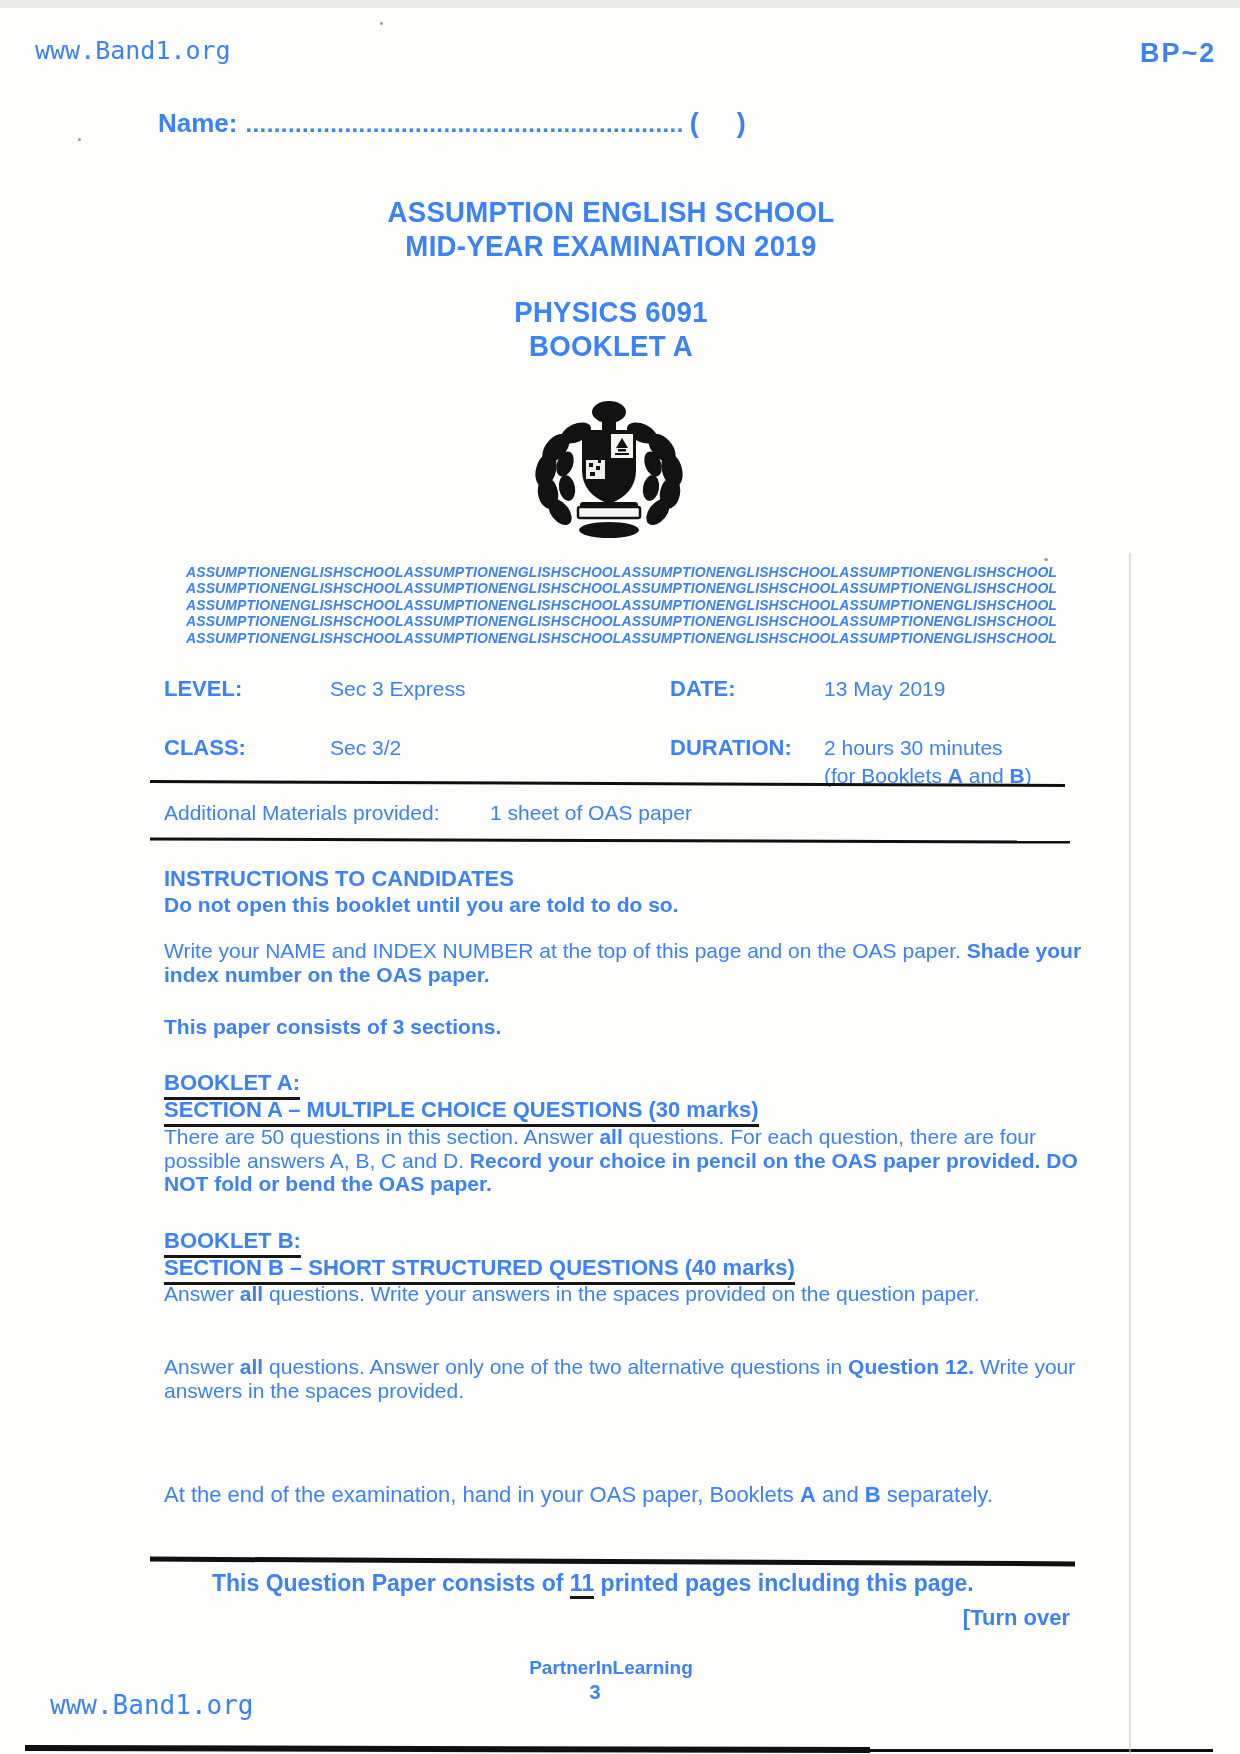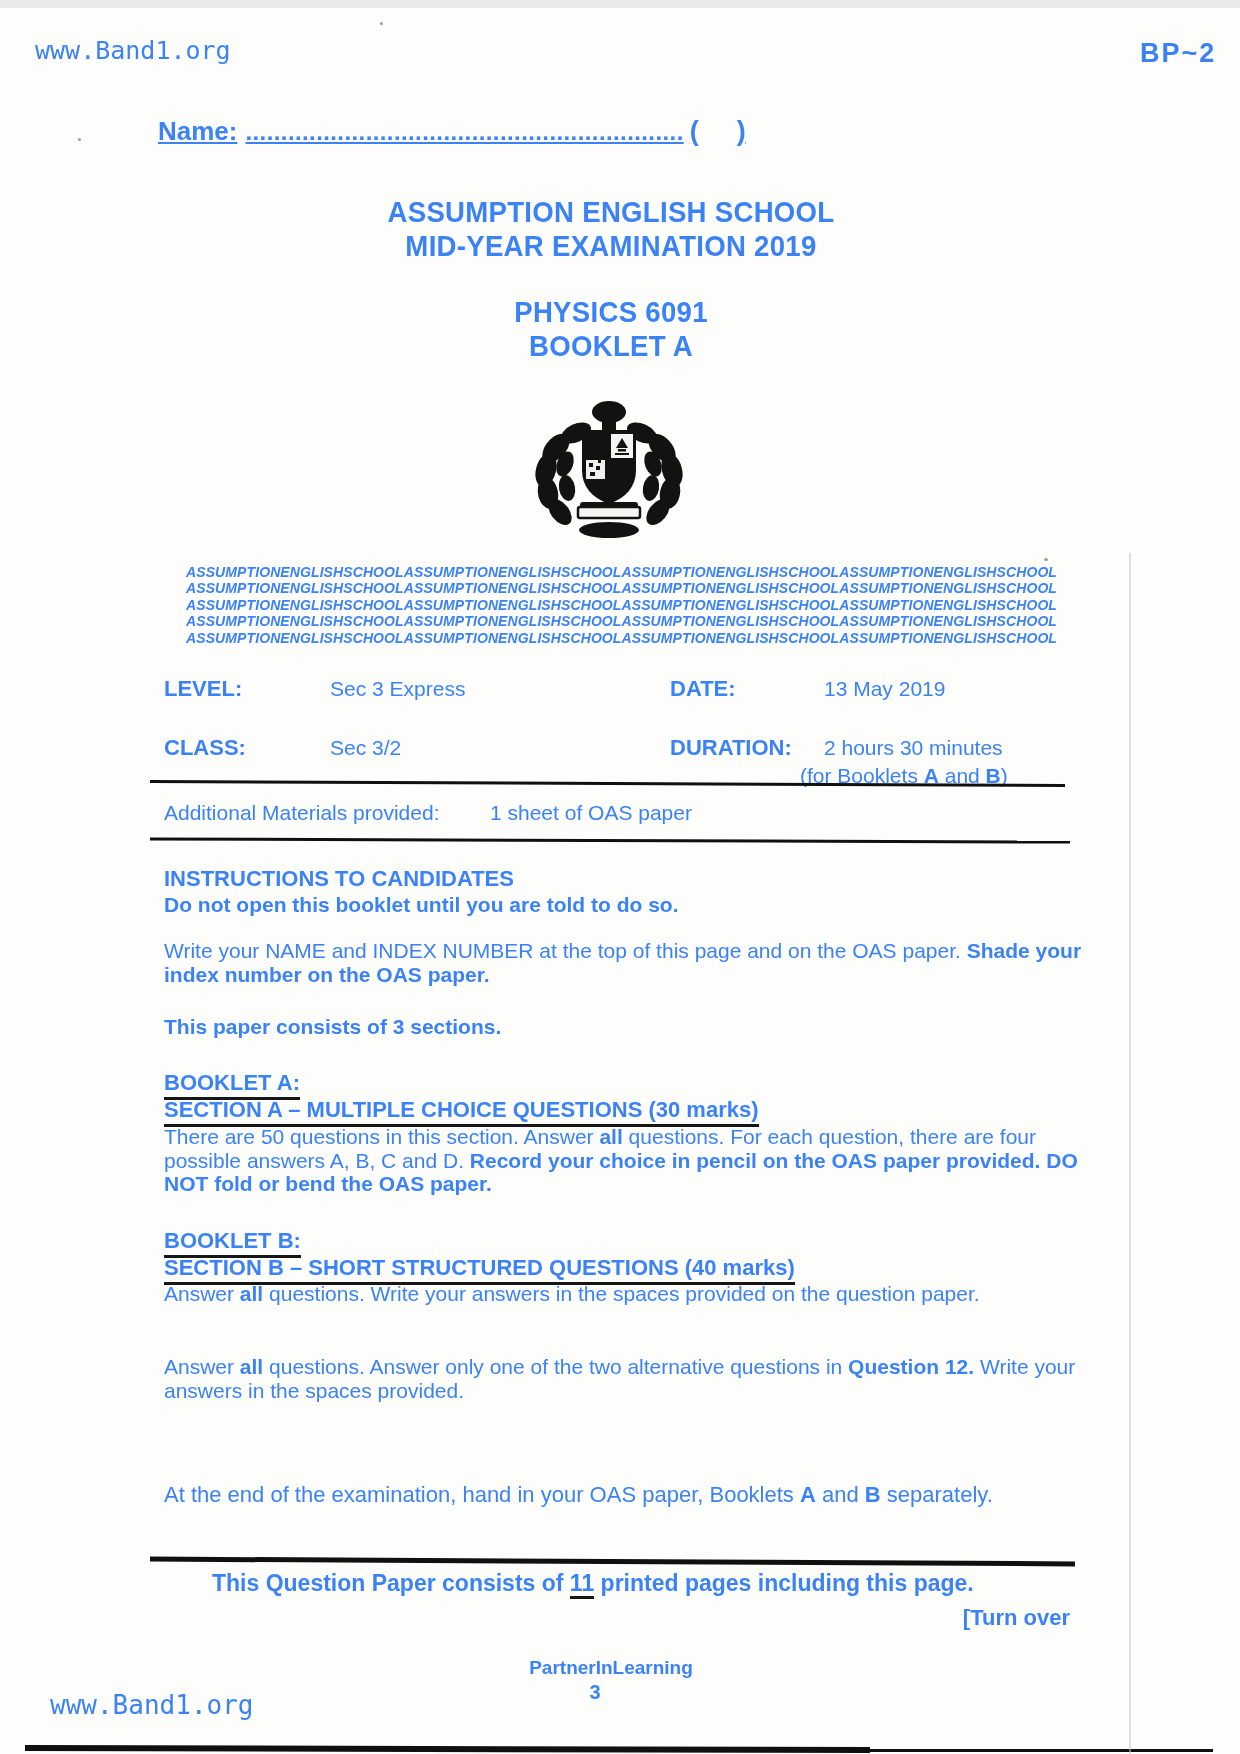--- a/index.html
+++ b/index.html
@@ -10,21 +10,21 @@
   .center{text-align:center;}
   .u3{display:inline-block;border-bottom:3px solid #161616;padding-bottom:1px;}
   .u2{border-bottom:3px solid #161616;}
   .mono{font-family:"DejaVu Sans Mono",monospace;}
   .body-par{font-size:21px;line-height:23.5px;}
   .heading{font-size:22px;font-weight:bold;}
   .hr{background:#101010;}
 
   [data-name="watermark-top"]{left:35px;top:28px;font-size:25px;}
   [data-name="page-code"]{left:1140px;top:30px;font-size:27px;font-weight:600;letter-spacing:2px;}
-  [data-name="name-row"]{left:158px;top:108px;font-size:24px;white-space:nowrap;text-decoration:underline;}
+  [data-name="name-row"]{left:158px;top:100px;font-size:24px;white-space:nowrap;}
   [data-name="name-label"]{font-size:26px;font-weight:bold;margin-right:8px;}
   [data-name="name-dotted-line"]{font-weight:bold;letter-spacing:0.4px;}
   [data-name="name-paren-open"]{font-size:27px;font-weight:bold;margin-left:6px;}
   [data-name="name-paren-close"]{font-size:27px;font-weight:bold;margin-left:38px;}
 
   .title-wrap{left:0;top:0;width:1222px;}
   [data-name="page-title-school"]{top:187px;font-size:30px;letter-spacing:.3px;transform:scaleX(.92);}
   [data-name="page-title-exam"]{top:221px;font-size:30px;letter-spacing:.3px;transform:scaleX(.92);}
   [data-name="page-title-subject"]{top:287px;font-size:30px;letter-spacing:.3px;transform:scaleX(.92);}
   [data-name="page-title-booklet"]{top:321px;font-size:30px;letter-spacing:.3px;transform:scaleX(.92);}
@@ -37,21 +37,21 @@
   .lbl{font-size:22px;font-weight:bold;}
   .val{font-size:21px;}
   [data-name="level-label"]{left:164px;top:668px;}
   [data-name="level-value"]{left:330px;top:669px;}
   [data-name="date-label"]{left:670px;top:668px;}
   [data-name="date-value"]{left:824px;top:669px;text-align:center;}
   [data-name="class-label"]{left:164px;top:727px;}
   [data-name="class-value"]{left:330px;top:728px;}
   [data-name="duration-label"]{left:670px;top:727px;}
   [data-name="duration-value"]{left:824px;top:728px;}
-  [data-name="duration-note"]{left:800px;top:756px;font-size:21px;white-space:nowrap;}
+  [data-name="duration-note"]{left:824px;top:756px;font-size:21px;white-space:nowrap;}
   [data-name="rule-1"]{left:150px;top:774px;width:915px;height:3px;transform:rotate(.25deg);}
   [data-name="materials-label"]{left:164px;top:793px;}
   [data-name="materials-value"]{left:490px;top:793px;}
   [data-name="rule-2"]{left:150px;top:831px;width:920px;height:3px;transform:rotate(.2deg);}
 
   [data-name="instructions-heading"]{left:164px;top:858px;}
   [data-name="instructions-subheading"]{left:164px;top:885px;font-size:21px;font-weight:bold;}
   [data-name="index-note"]{left:164px;top:931px;width:920px;}
   [data-name="sections-note"]{left:164px;top:1007px;font-weight:bold;}
 

